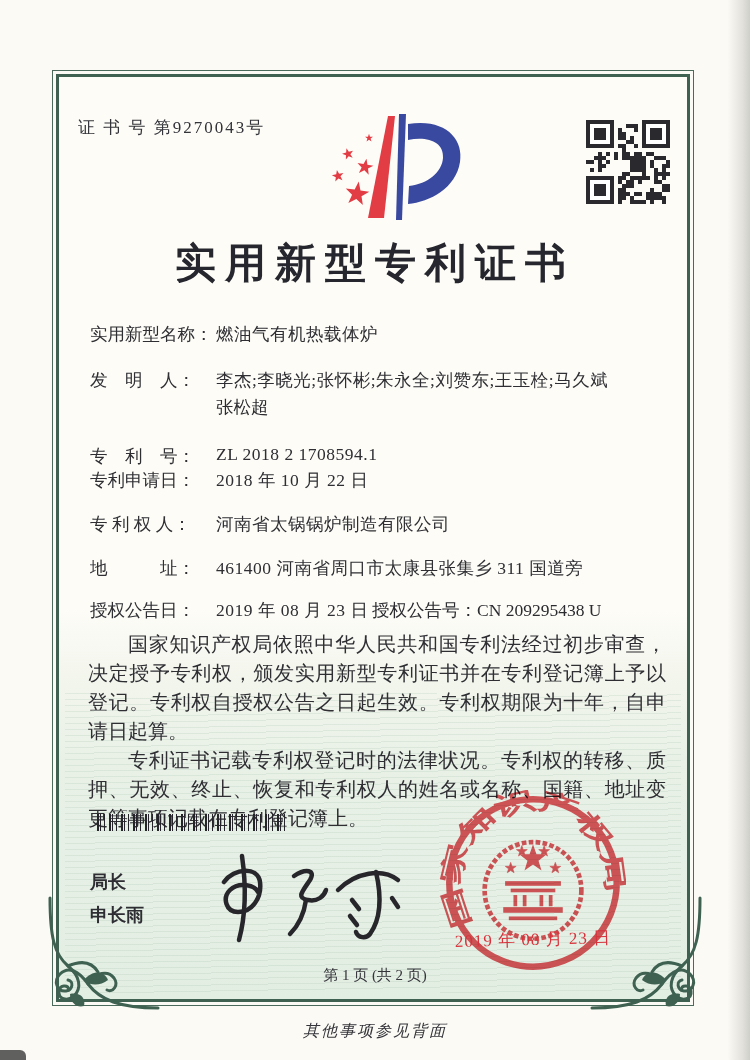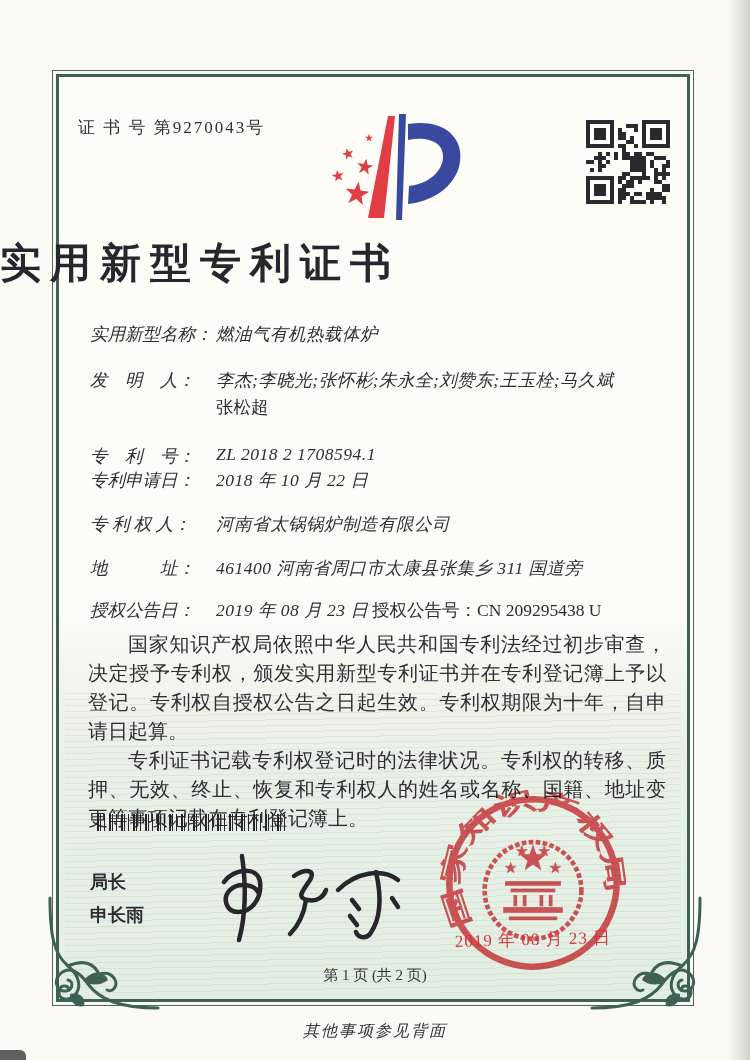--- a/index.html
+++ b/index.html
@@ -18,24 +18,24 @@
   .waves{position:absolute; left:6px; right:6px; bottom:6px; height:300px;
     background:repeating-linear-gradient(179deg, rgba(130,170,145,.28) 0 1px, transparent 1px 6px);
     opacity:.55;}
   .corner-flourish{position:absolute; width:120px; height:120px; color:#3e6152;}
   .corner-flourish.left{left:40px; bottom:44px;}
   .corner-flourish.right{right:40px; bottom:44px; transform:scaleX(-1);}
   
   .cert-no{position:absolute; left:78px; top:116px; font-size:17px; letter-spacing:2px; color:#33333a;}
   .logo{position:absolute; left:312px; top:110px; width:156px; height:118px;}
   .qr{position:absolute; left:586px; top:120px; width:84px; height:84px;}
-  .title{position:absolute; left:0; right:0; top:236px; 
+  .title{position:absolute; left:0; right:0; top:236px; text-align:center;
     font-size:41px; font-weight:bold; letter-spacing:9px; color:#26262e;}
   
-  .row{position:absolute; left:90px; font-size:17.5px; color:#2e2e33; white-space:nowrap;font-style:italic;}
+  .row{position:absolute; left:90px; font-size:17.5px; color:#2e2e33; white-space:nowrap;}
   .row .lbl{display:inline-block; width:126px; vertical-align:top;}
   .row .val{display:inline-block; letter-spacing:.5px;}
   .val2{position:absolute; left:216px; font-size:17.5px;}
   .row-right{position:absolute; left:372px; font-size:17.5px; white-space:nowrap;}
   
   .paras{position:absolute; left:88px; top:630px; width:578px;
     font-size:20px; line-height:29px; text-align:justify; color:#2e2e33;}
   .paras p{margin:0; text-indent:2em;}
   
   .barcode{position:absolute; left:97px; top:814px; width:190px; height:17px;

